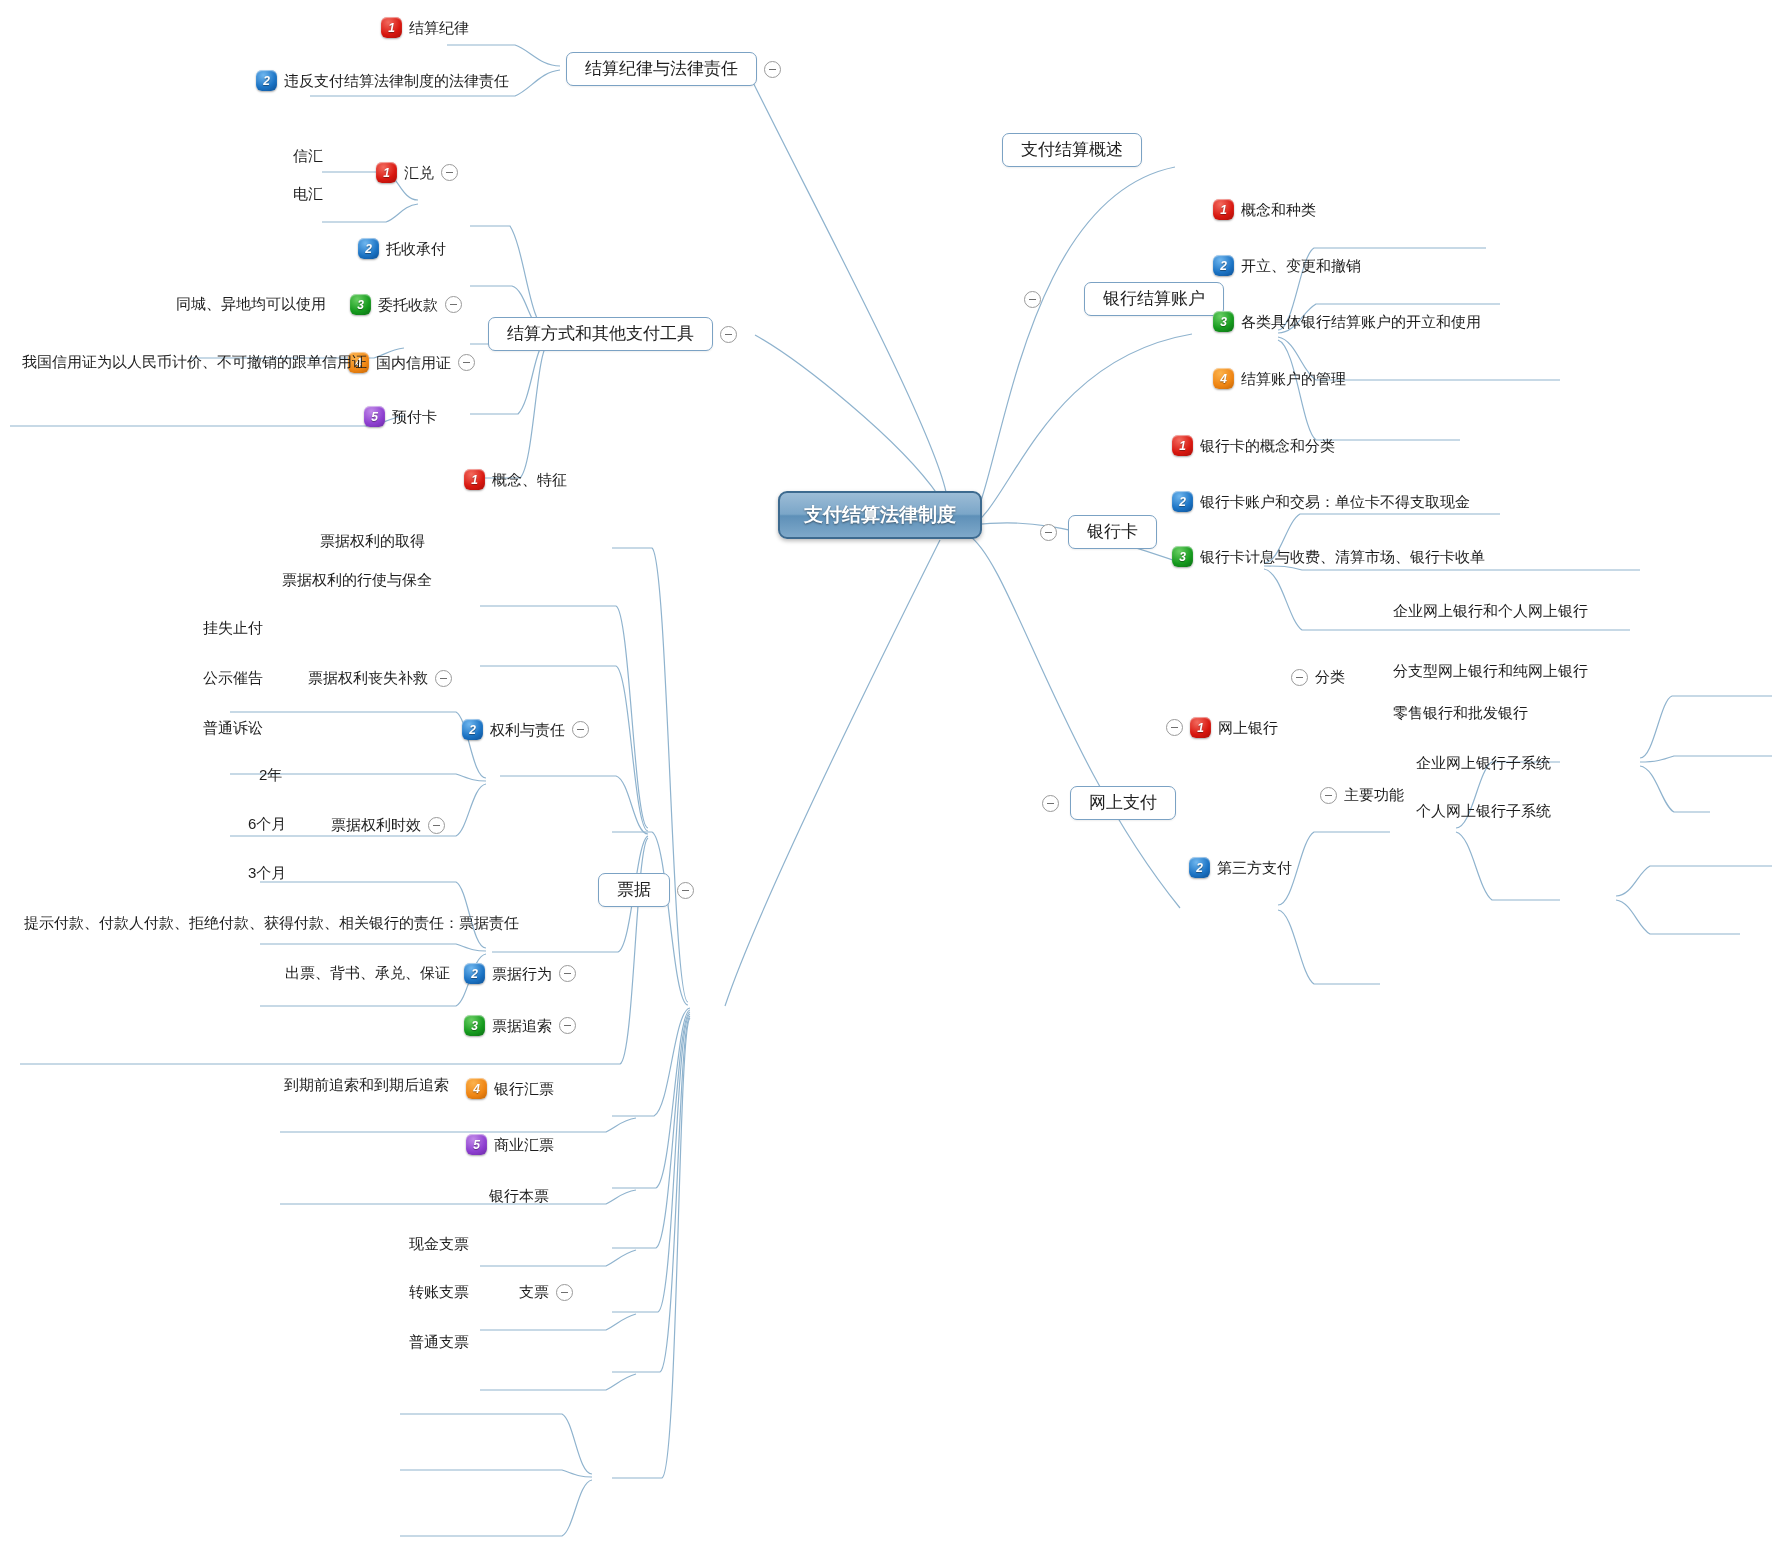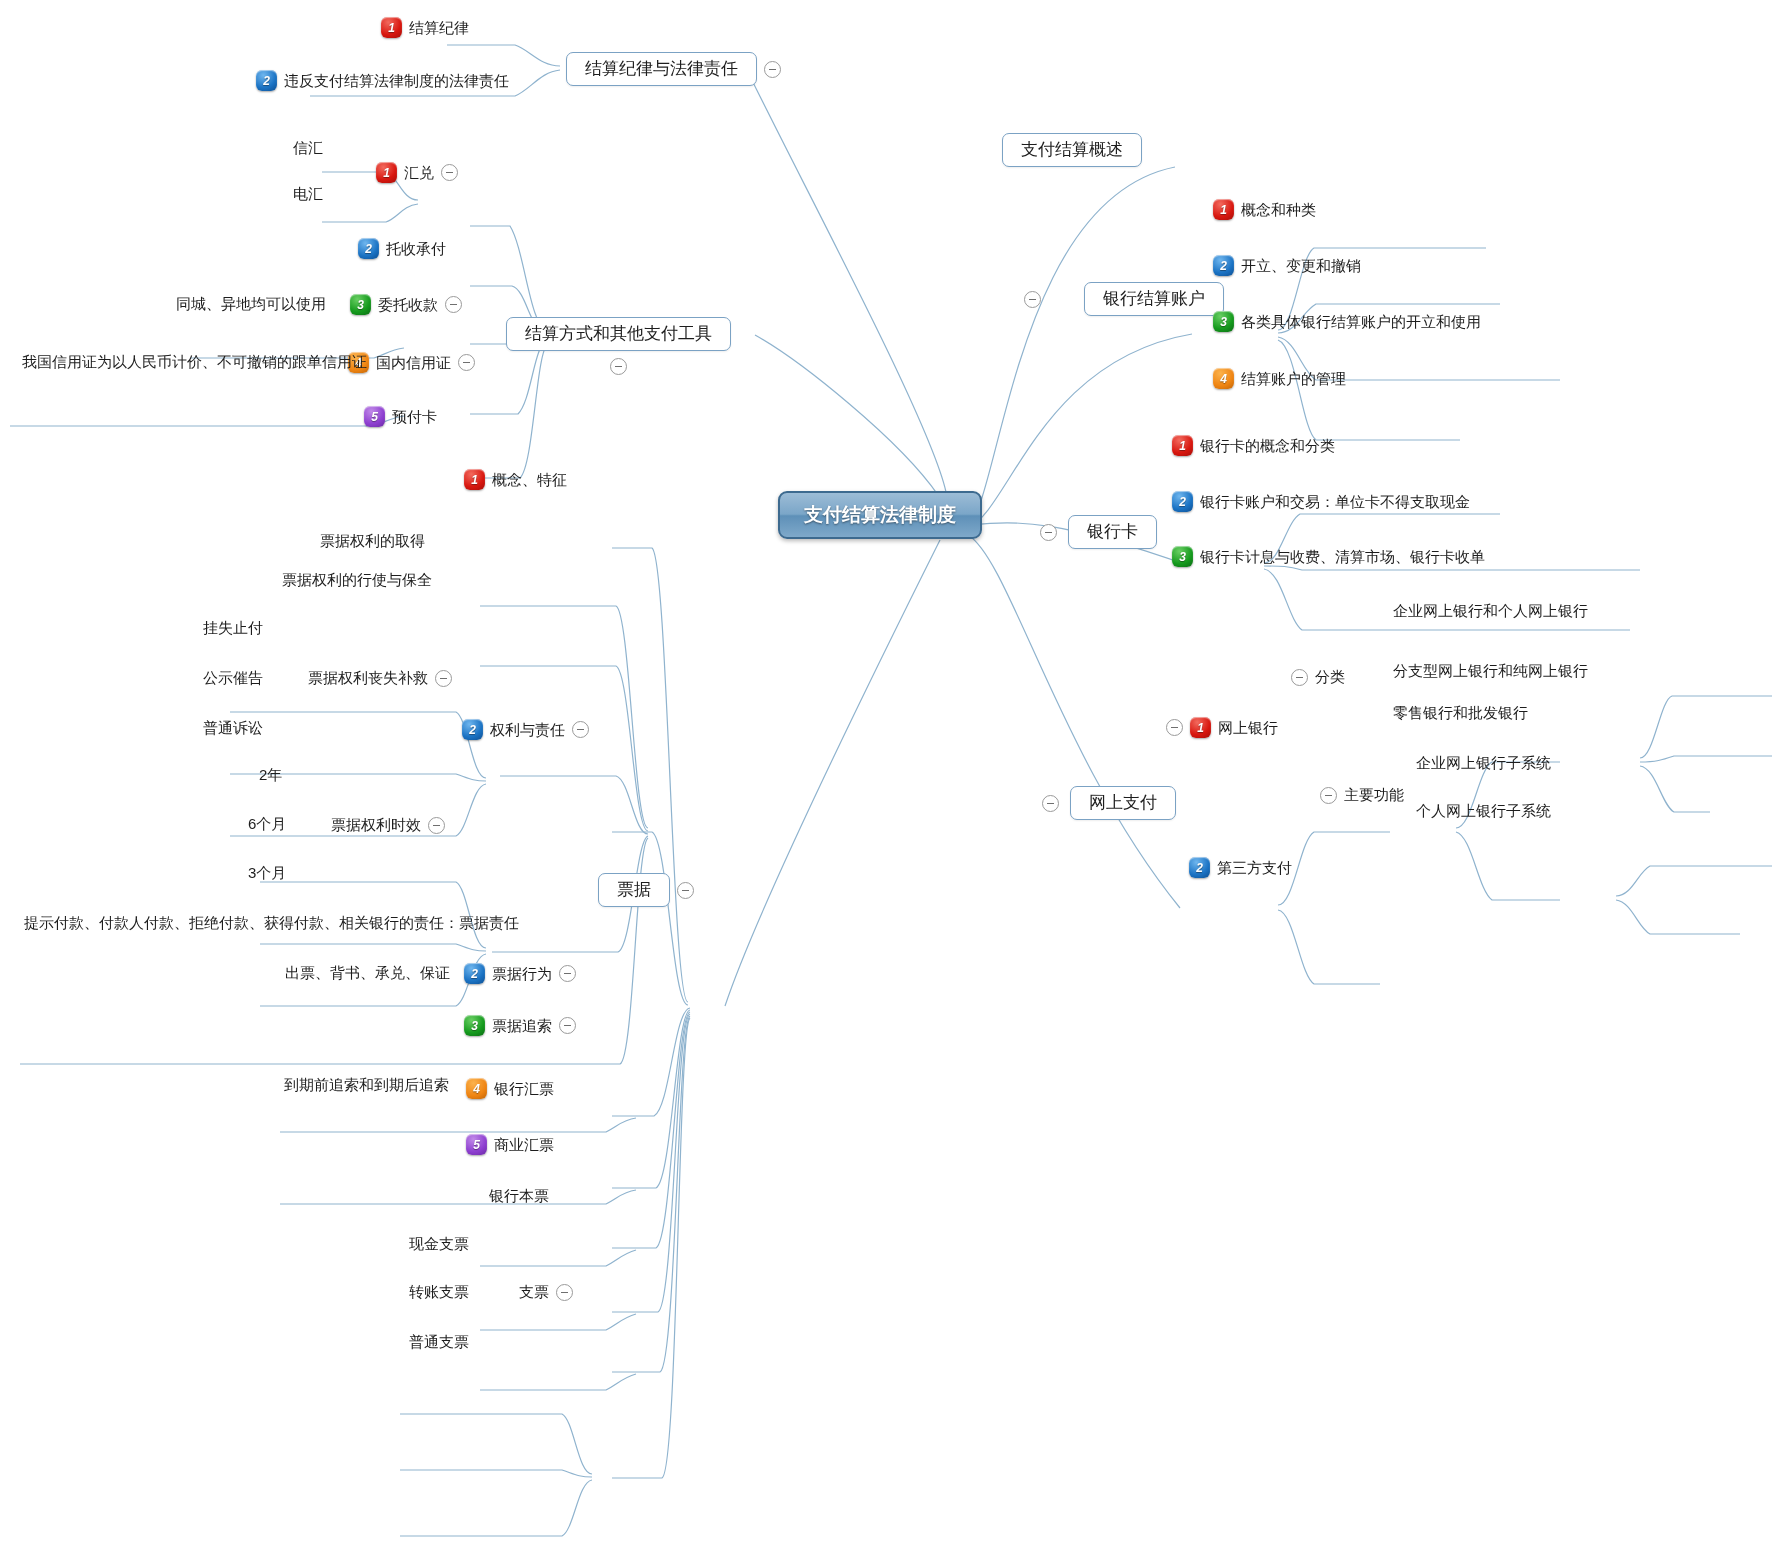--- a/index.html
+++ b/index.html
@@ -213,31 +213,31 @@
   </div>
   <div class="node" style="left:381px;top:17px;">
     <span class="badge b1">1</span>
     <span class="txt">结算纪律</span>
   </div>
   <div class="node" style="left:256px;top:70px;">
     <span class="badge b2">2</span>
     <span class="txt">违反支付结算法律制度的法律责任</span>
   </div>
 
-  <div class="node" style="left:506px;top:317px;flex-direction:column;">
+  <div class="node" style="left:488px;top:317px;">
     <span class="boxed txt">结算方式和其他支付工具</span>
     <span class="collapse"></span>
   </div>
 
   <div class="node" style="left:376px;top:162px;">
     <span class="badge b1">1</span>
     <span class="txt">汇兑</span>
     <span class="collapse"></span>
   </div>
-  <div class="node leaf" style="left:293px;top:138px;">
+  <div class="node leaf" style="left:293px;top:146px;">
     <span class="txt">信汇</span>
   </div>
   <div class="node leaf" style="left:293px;top:184px;">
     <span class="txt">电汇</span>
   </div>
 
   <div class="node" style="left:358px;top:238px;">
     <span class="badge b2">2</span>
     <span class="txt">托收承付</span>
   </div>

